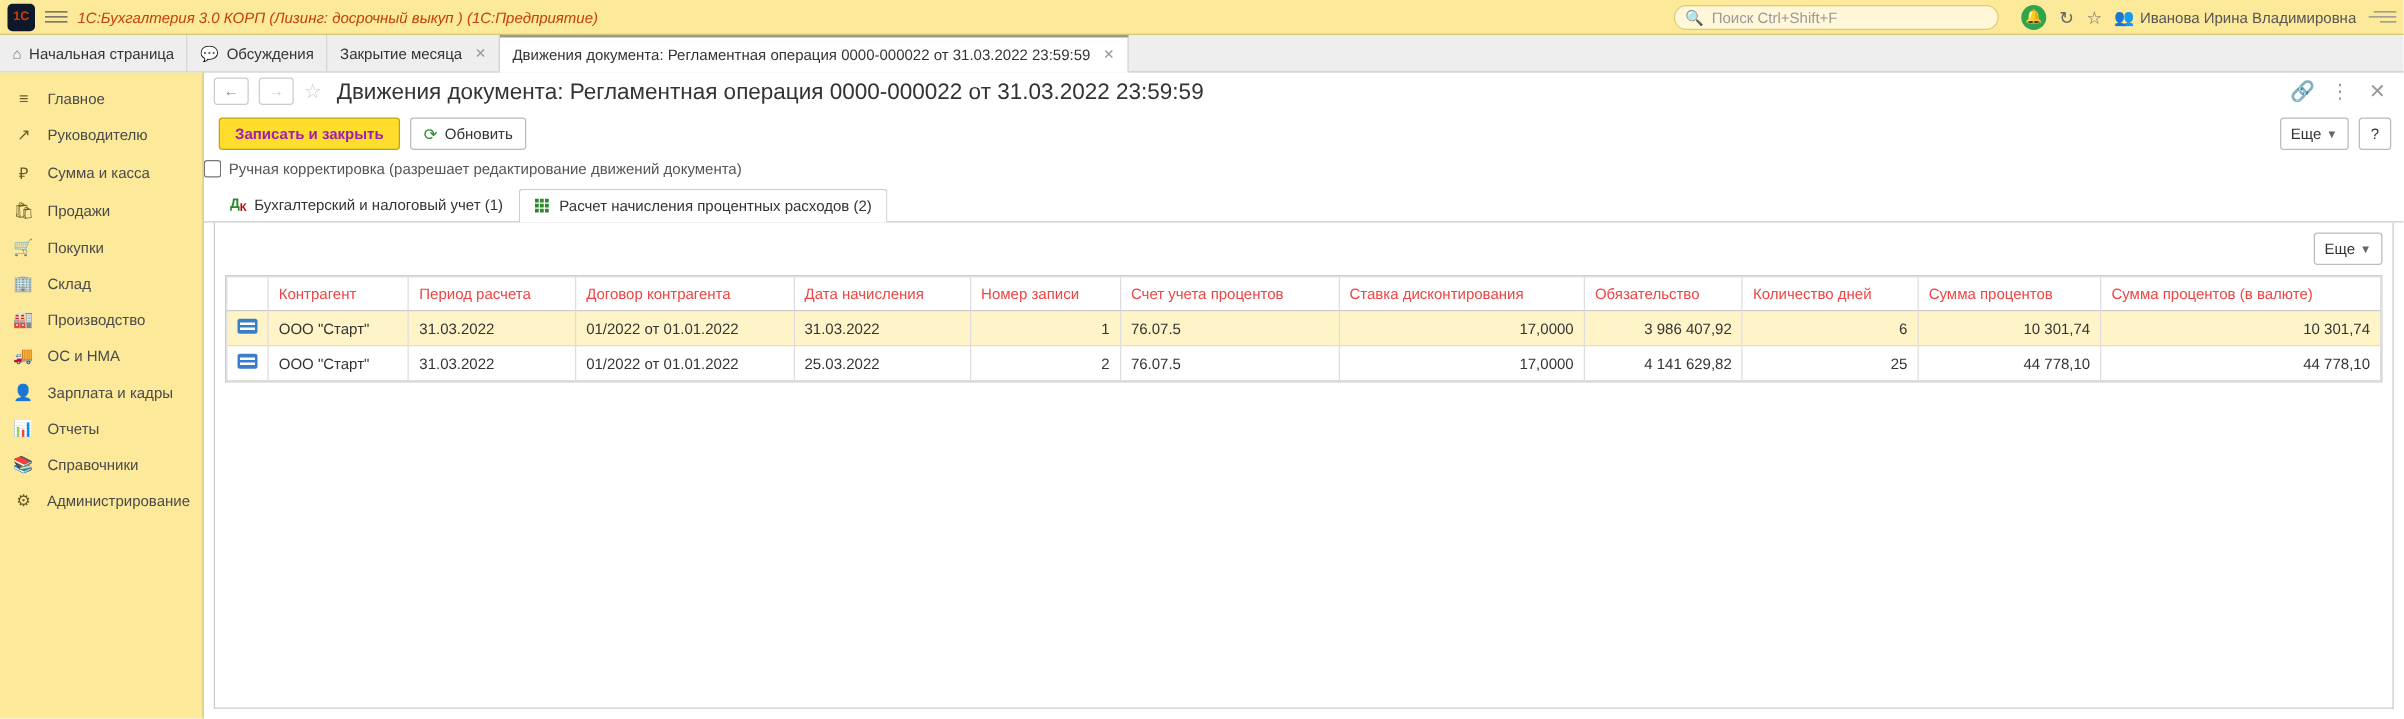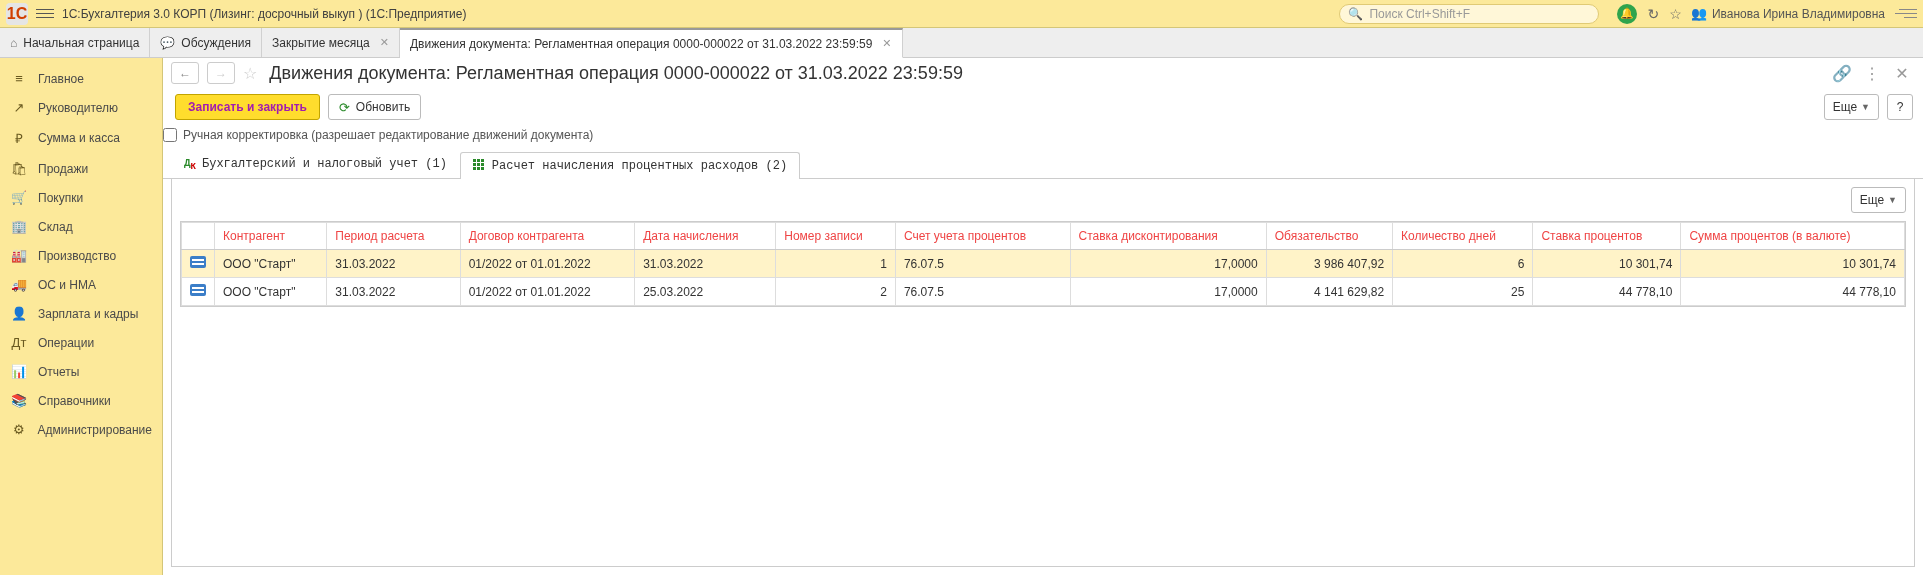--- a/index.html
+++ b/index.html
@@ -1,23 +1,23 @@
 <!DOCTYPE html>
 <html><head>
 <meta charset="utf-8">
 <style>
   * { box-sizing: border-box; margin: 0; padding: 0; }
   html, body { width: 1923px; height: 575px; font-family: Arial, sans-serif; font-size: 12px; color: #333; overflow: hidden; }
   body { display: flex; flex-direction: column; background: #fff; }
 
   .titlebar { height: 28px; background: #fce99a; display: flex; align-items: center; padding: 0 6px; border-bottom: 1px solid #d4c678; gap: 8px; }
-  .logo-1c { width: 22px; height: 22px; border-radius: 4px; background: #e5e5e5; display:flex; align-items:center; justify-content:center; font-size:16px; font-weight:bold; color:#d13f00; }
+  .logo-1c { width: 22px; height: 22px; border-radius: 4px; background: #0f172a; display:flex; align-items:center; justify-content:center; font-size:10px; font-weight:bold; color:#d13f00; }
   .hamburger { width:18px; height:18px; display:flex; flex-direction:column; justify-content:center; gap:3px; cursor:pointer;}
   .hamburger span{ height:1px; background:#555; width:100%; }
-  .titlebar .ttl { color:#404040; }
+  .titlebar .ttl { color:#c2410c;font-style:italic; }
   .titlebar-spacer { flex:1; }
   .search-box { width:260px; height:20px; border:1px solid #e0ca75; border-radius:10px; background:#fff7d8; display:flex; align-items:center; padding:0 8px; color:#999; gap:6px;}
   .search-box .si { font-size:12px; color:#999;}
   .topicons { display:flex; align-items:center; gap:10px; margin-left:10px;}
   .ic-circle { width:20px; height:20px; border-radius:50%; display:flex; align-items:center; justify-content:center; }
   .bell-bg { background:#2fa44c; color:#fff; font-size:11px;}
   .ic-plain { color:#666; font-size:14px; cursor:pointer;}
   .user-group { display:flex; align-items:center; gap:4px; color:#555;}
   .user-group .ug-ic { color:#d18a00; font-size:13px;}
   .top-menu-lines { width:22px; display:flex; flex-direction:column; gap:3px; align-items:flex-end; cursor:pointer;}
@@ -52,21 +52,21 @@
   .btn-white .ric{ color:#2a8a2a; font-size:13px;}
   .tbar-spacer{flex:1;}
   .more-btn { height:26px; padding:0 8px; border:1px solid #bbb; border-radius:3px; background:#fff; cursor:pointer; display:flex; align-items:center; gap:4px;}
   .more-btn .dd{font-size:9px; color:#666;}
   .help-btn{ width:26px; height:26px; border:1px solid #bbb; border-radius:3px; background:#fff; display:flex; align-items:center; justify-content:center; cursor:pointer;}
 
   .check-row{display:flex; align-items:center; gap:6px; padding:2px 12px 8px 0; color:#555;}
   .check-row input{width:14px; height:14px;}
 
   .inner-tabs { display:flex; align-items:flex-end; padding:0 8px; border-bottom:1px solid #ccc; gap:0;}
-  .it { padding:6px 12px; border:1px solid transparent; border-bottom:none; display:flex; align-items:flex-start; gap:6px; cursor:pointer; color:#333; position:relative;font-family:Liberation Mono, monospace;}
+  .it { padding:6px 12px; border:1px solid transparent; border-bottom:none; display:flex; align-items:flex-end; gap:6px; cursor:pointer; color:#333; position:relative;}
   .it.active{ border-color:#ccc; background:#fff; border-top-left-radius:3px; border-top-right-radius:3px; margin-bottom:-1px;}
   .it-ic1{ font-size:11px; color:#2a8a2a; font-weight:bold;}
   .it-ic1 sub{color:#c00; font-size:9px;}
   .it-ic2{ width:13px; height:13px; display:inline-block;}
   .grid-ic{display:grid; grid-template-columns:repeat(3,3px); grid-template-rows:repeat(3,3px); gap:1px;}
   .grid-ic span{background:#2a8a2a; width:3px; height:3px;}
 
   .tab-body { border:1px solid #ccc; border-top:none; margin:0 8px 8px 8px; padding:8px; display:flex; flex-direction:column; gap:4px; flex:1;}
   .tablebar { display:flex; justify-content:flex-end; padding:0 0 4px 0;}
   .table-wrap{border:1px solid #ccc; }
@@ -166,24 +166,20 @@
       </div>
       <div class="side-item">
         <span class="sico">🚚</span>
         <span>ОС и НМА</span>
       </div>
       <div class="side-item">
         <span class="sico">👤</span>
         <span>Зарплата и кадры</span>
       </div>
       <div class="side-item">
-        <span class="sico">Дт</span>
-        <span>Операции</span>
-      </div>
-      <div class="side-item">
         <span class="sico">📊</span>
         <span>Отчеты</span>
       </div>
       <div class="side-item">
         <span class="sico">📚</span>
         <span>Справочники</span>
       </div>
       <div class="side-item">
         <span class="sico">⚙</span>
         <span>Администрирование</span>
@@ -258,21 +254,21 @@
                 <th class="iconcell"></th>
                 <th>Контрагент</th>
                 <th>Период расчета</th>
                 <th>Договор контрагента</th>
                 <th>Дата начисления</th>
                 <th>Номер записи</th>
                 <th>Счет учета процентов</th>
                 <th>Ставка дисконтирования</th>
                 <th>Обязательство</th>
                 <th>Количество дней</th>
-                <th>Ставка процентов</th>
+                <th>Сумма процентов</th>
                 <th>Сумма процентов (в валюте)</th>
               </tr>
             </thead>
           <tbody id="tbody">
               <tr class="selected">
                 <td class="iconcell"><span class="row-ic"></span></td>
                 <td>ООО "Старт"</td>
                 <td>31.03.2022</td>
                 <td>01/2022 от 01.01.2022</td>
                 <td>31.03.2022</td>

